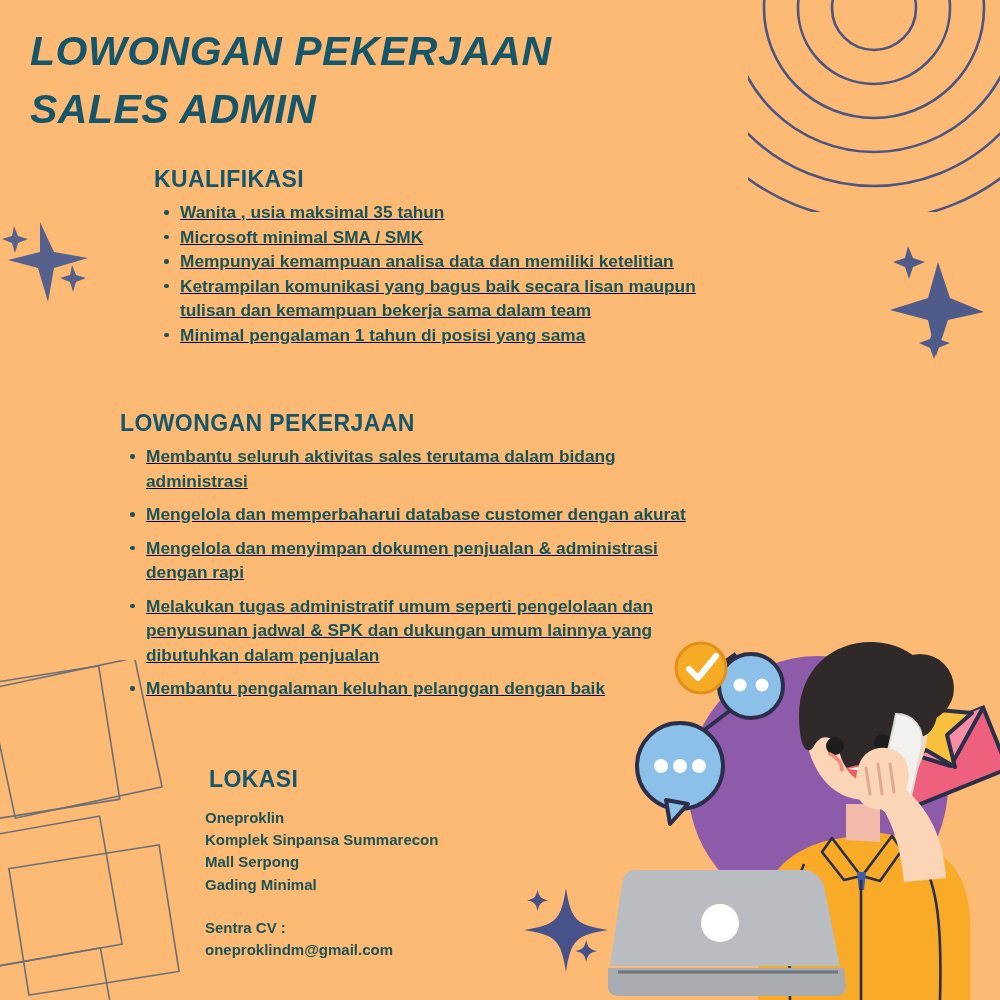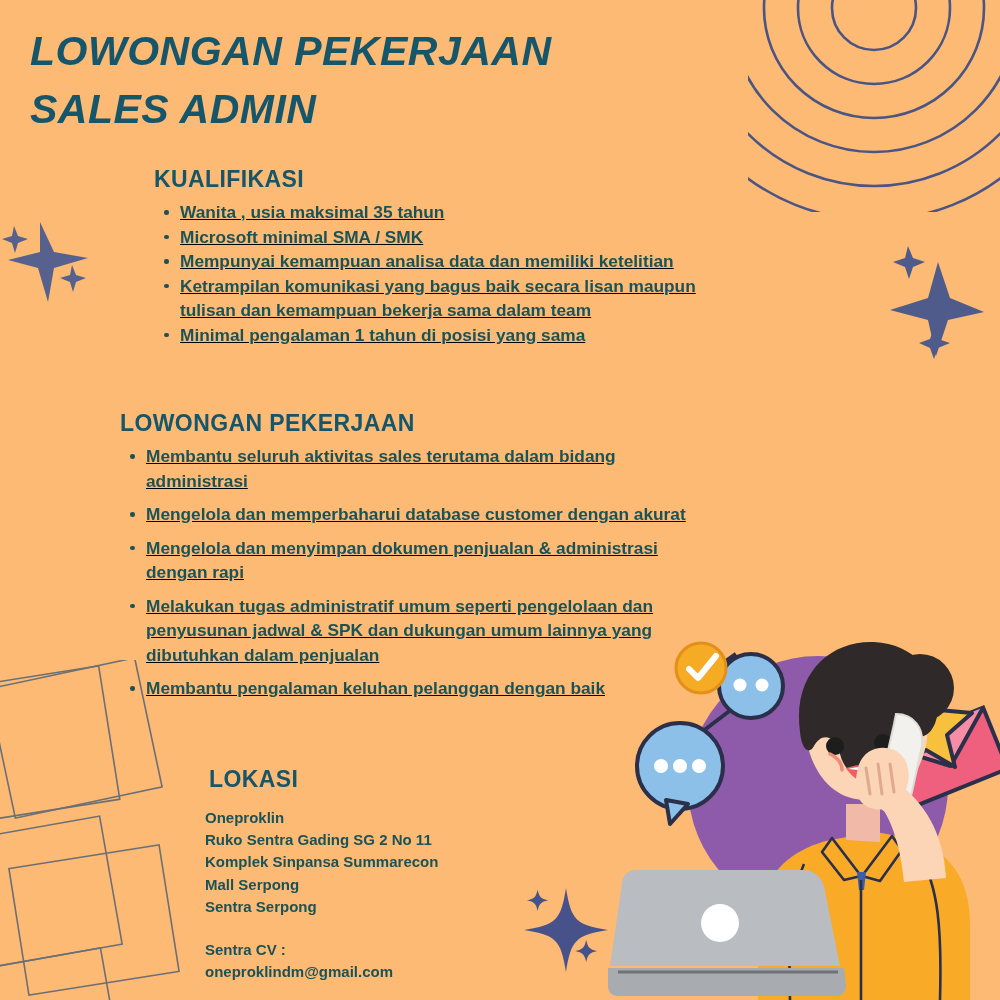--- a/index.html
+++ b/index.html
@@ -285,24 +285,23 @@
         <li>Mengelola dan memperbaharui database customer dengan akurat</li>
         <li>Mengelola dan menyimpan dokumen penjualan &amp; administrasi dengan rapi</li>
         <li>Melakukan tugas administratif umum seperti pengelolaan dan penyusunan jadwal &amp; SPK dan dukungan umum lainnya yang dibutuhkan dalam penjualan</li>
         <li>Membantu pengalaman keluhan pelanggan dengan baik</li>
       </ul>
     </div>
 
     <div class="lokasi-block">
       <h2 class="lokasi-heading">LOKASI</h2>
       <div class="addr-line">Oneproklin</div>
-      <div class="addr-line">Ruko Sentra Gading SG 2 No 11</div>
       <div class="addr-line">Komplek Sinpansa Summarecon</div>
       <div class="addr-line">Mall Serpong</div>
-      <div class="addr-line">Sentra Serpong</div>
+      <div class="addr-line">Gading Minimal</div>
       <div class="email-group">
         <div class="addr-line">Sentra CV :</div>
         <div class="addr-line">oneproklindm@gmail.com</div>
       </div>
     </div>
 
   </div>
 </div>
 
 </body></html>

